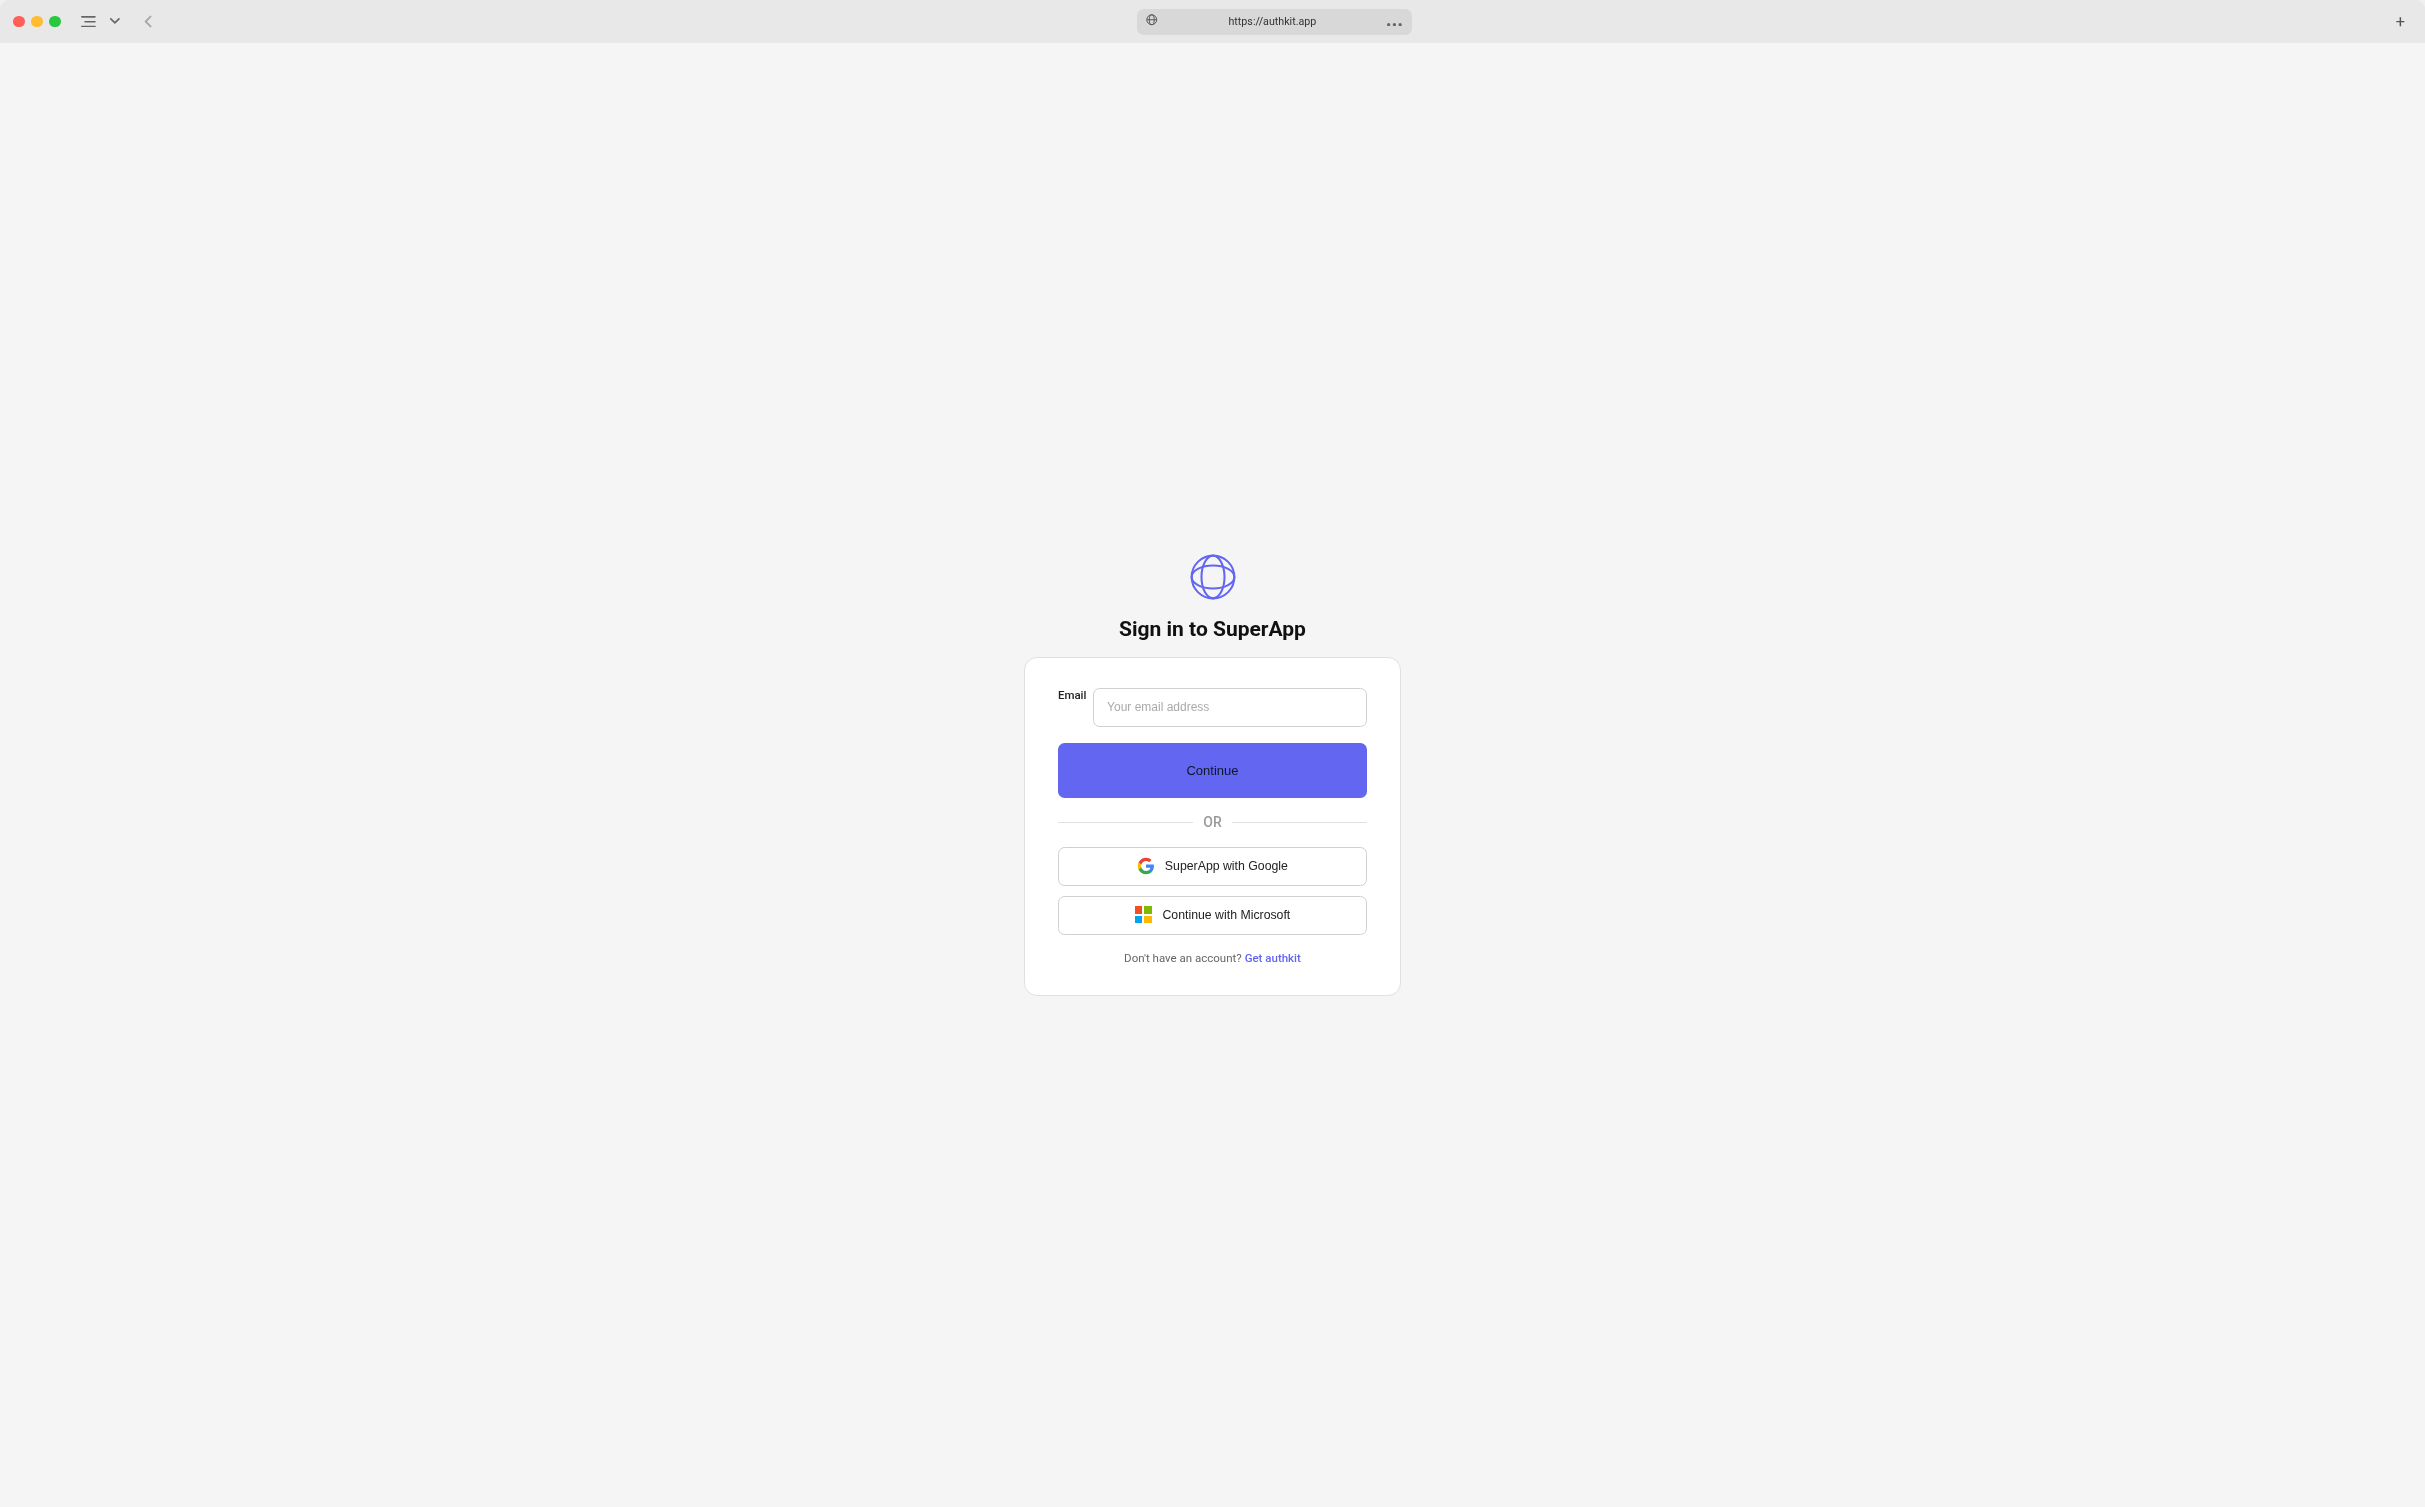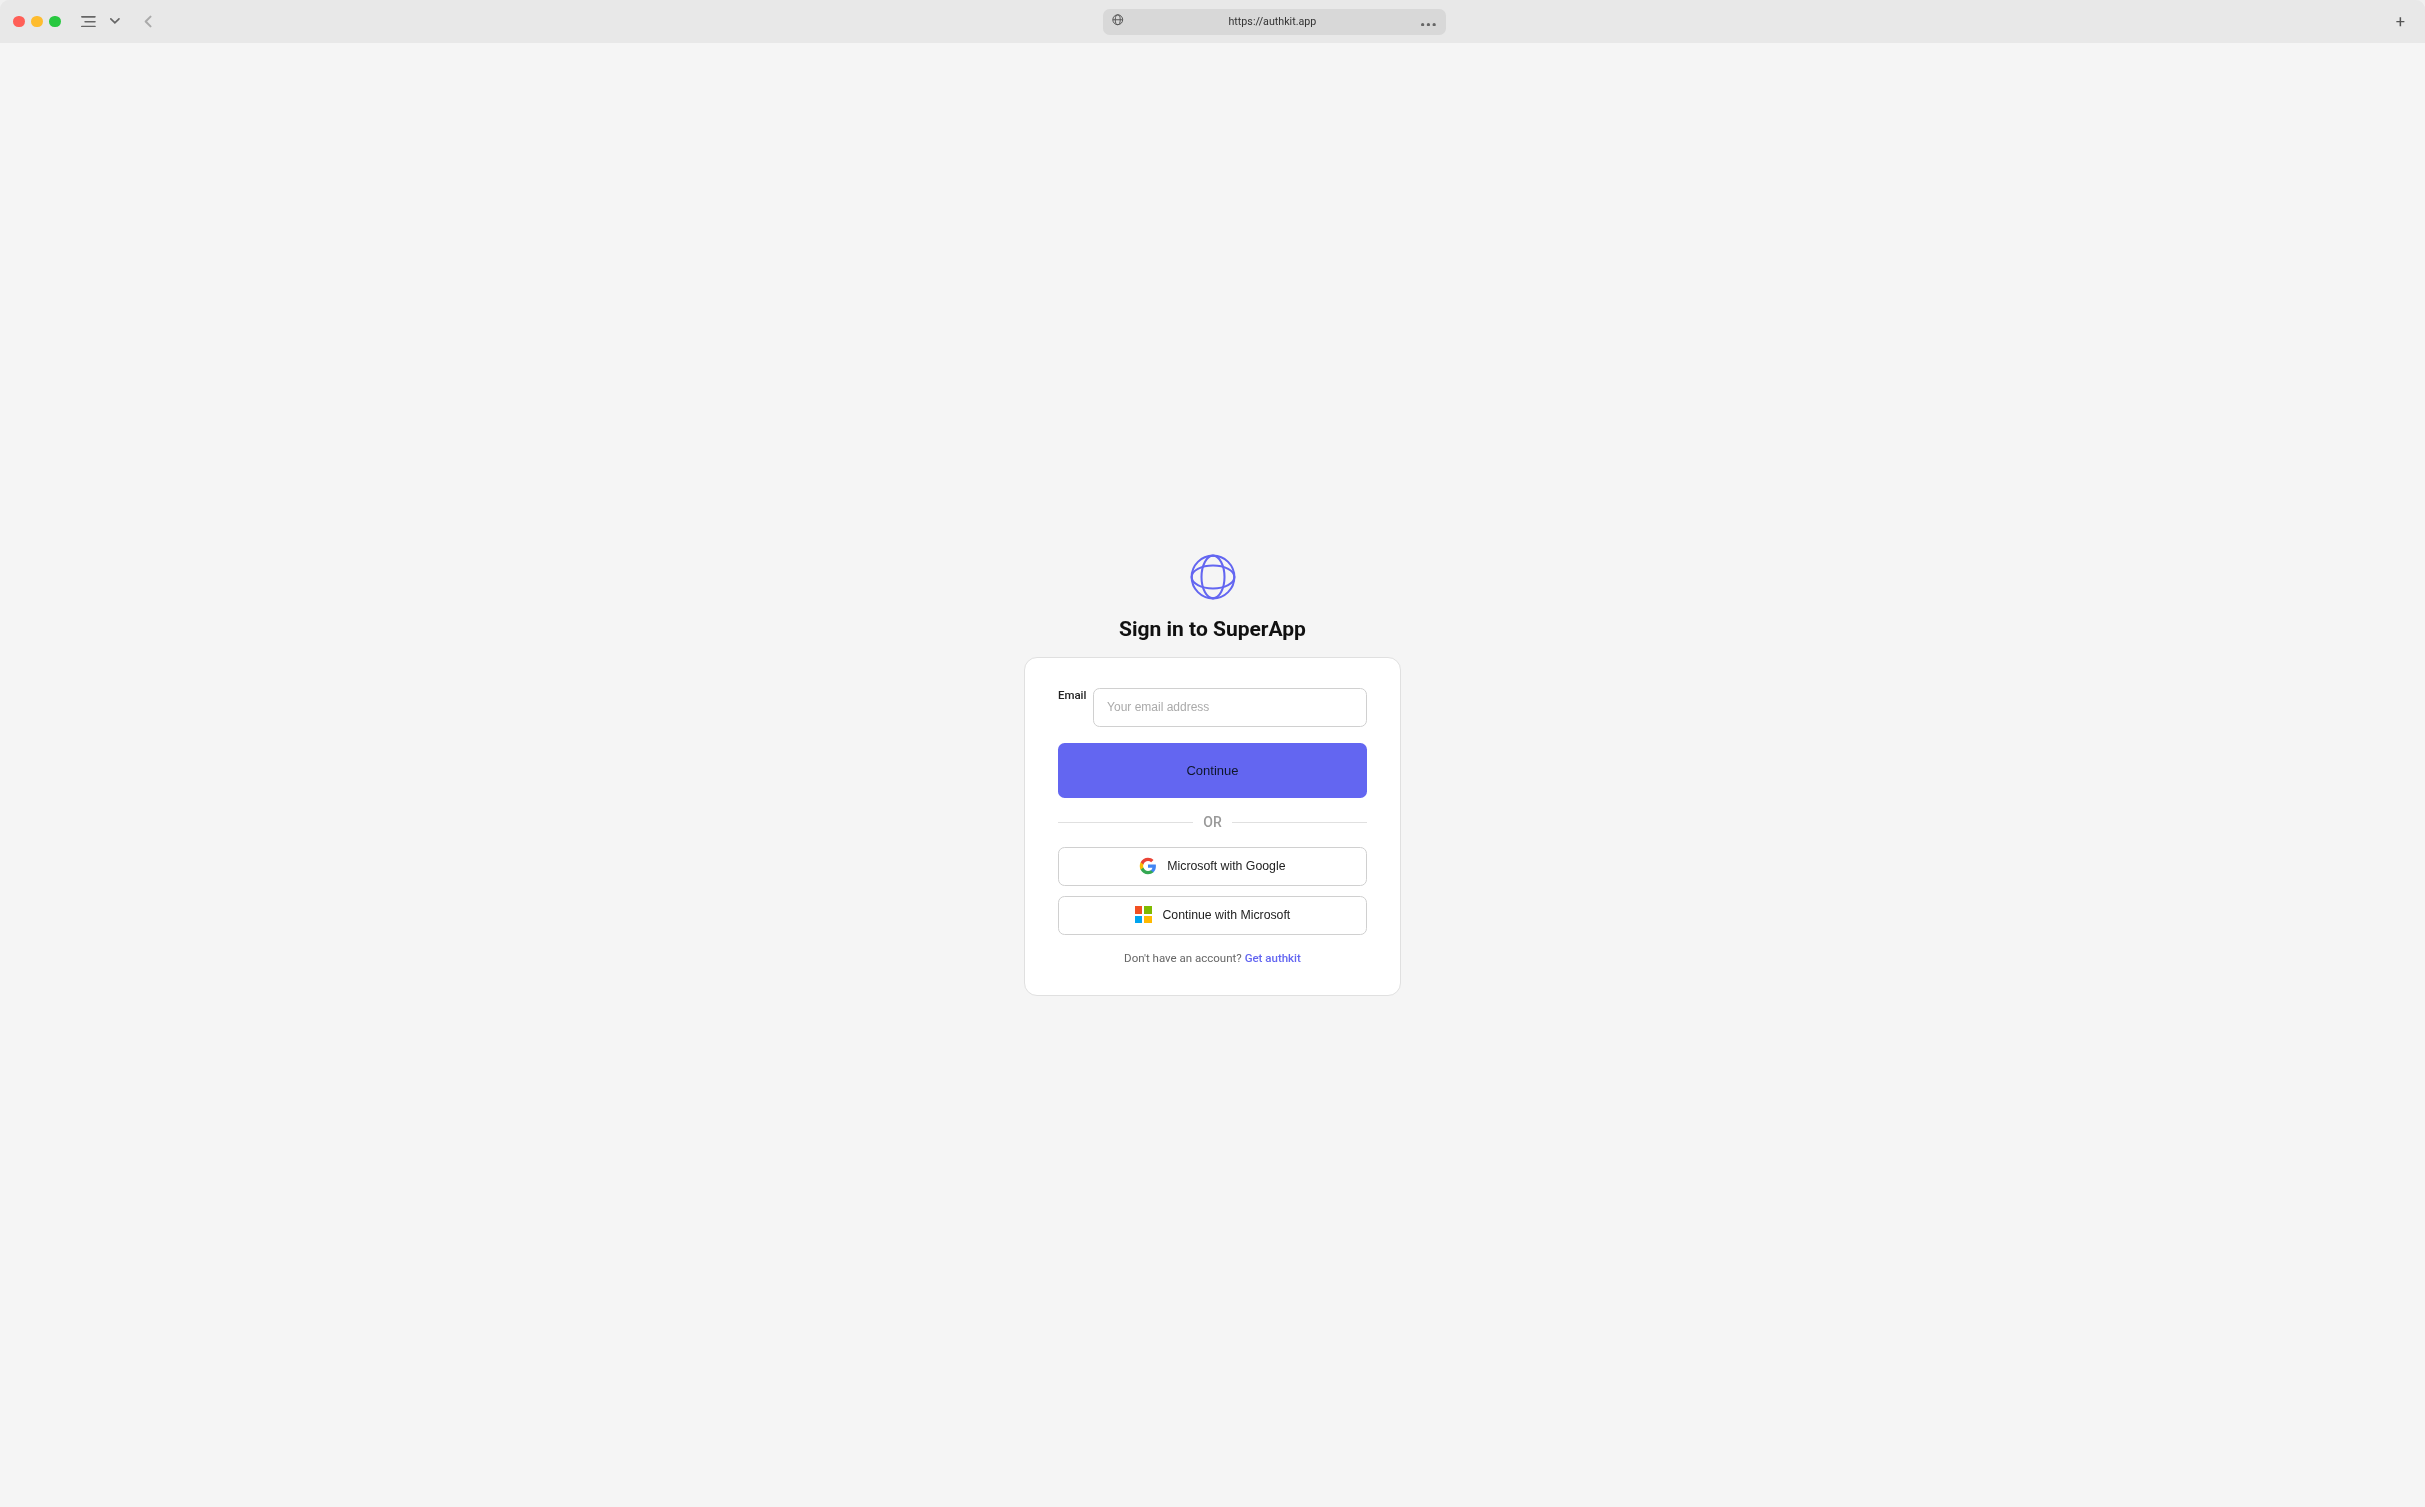--- a/index.html
+++ b/index.html
@@ -74,21 +74,21 @@
       flex: 1;
       display: flex;
       justify-content: center;
       align-items: center;
     }
 
     .address-bar {
       background: #d8d8d8;
       border-radius: 6.6px;
       height: 26px;
-      width: 343px;
+      width: 275px;
       display: flex;
       align-items: center;
       padding: 0 9.8px;
       gap: 4.9px;
     }
 
     .address-bar-globe {
       color: #555;
       font-size: 10.7px;
     }
@@ -362,21 +362,21 @@
 
       <div class="social-buttons-group">
 
         <button class="social-button">
           <svg class="google-icon" viewBox="0 0 24 24">
             <path d="M22.56 12.25c0-.78-.07-1.53-.2-2.25H12v4.26h5.92c-.26 1.37-1.04 2.53-2.21 3.31v2.77h3.57c2.08-1.92 3.28-4.74 3.28-8.09z" fill="#4285F4"></path>
             <path d="M12 23c2.97 0 5.46-.98 7.28-2.66l-3.57-2.77c-.98.66-2.23 1.06-3.71 1.06-2.86 0-5.29-1.93-6.16-4.53H2.18v2.84C3.99 20.53 7.7 23 12 23z" fill="#34A853"></path>
             <path d="M5.84 14.09c-.22-.66-.35-1.36-.35-2.09s.13-1.43.35-2.09V7.07H2.18C1.43 8.55 1 10.22 1 12s.43 3.45 1.18 4.93l2.85-2.22.81-.62z" fill="#FBBC05"></path>
             <path d="M12 5.38c1.62 0 3.06.56 4.21 1.64l3.15-3.15C17.45 2.09 14.97 1 12 1 7.7 1 3.99 3.47 2.18 7.07l3.66 2.84c.87-2.6 3.3-4.53 6.16-4.53z" fill="#EA4335"></path>
           </svg>
-          <span>Microsoft with Google</span>
+          <span>SuperApp with Google</span>
         </button>
 
         <button class="social-button">
           <div class="microsoft-icon">
             <div class="ms-square" style="background:#f25022;"></div>
             <div class="ms-square" style="background:#7fba00;"></div>
             <div class="ms-square" style="background:#00a4ef;"></div>
             <div class="ms-square" style="background:#ffb900;"></div>
           </div>
           <span>Continue with Microsoft</span>

